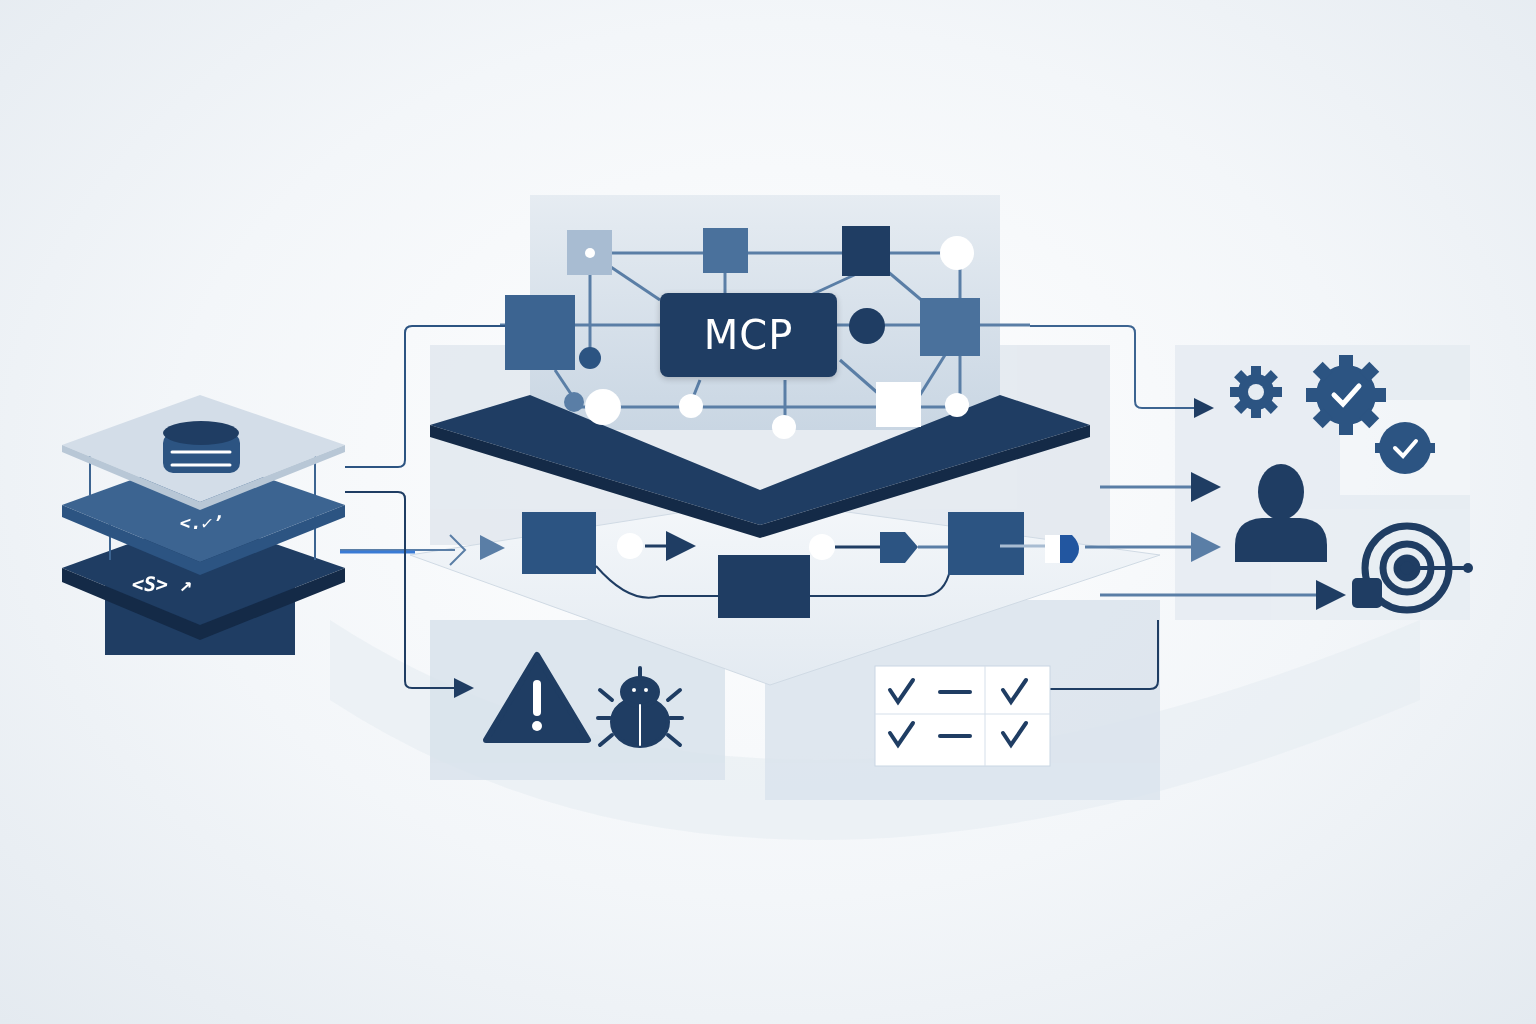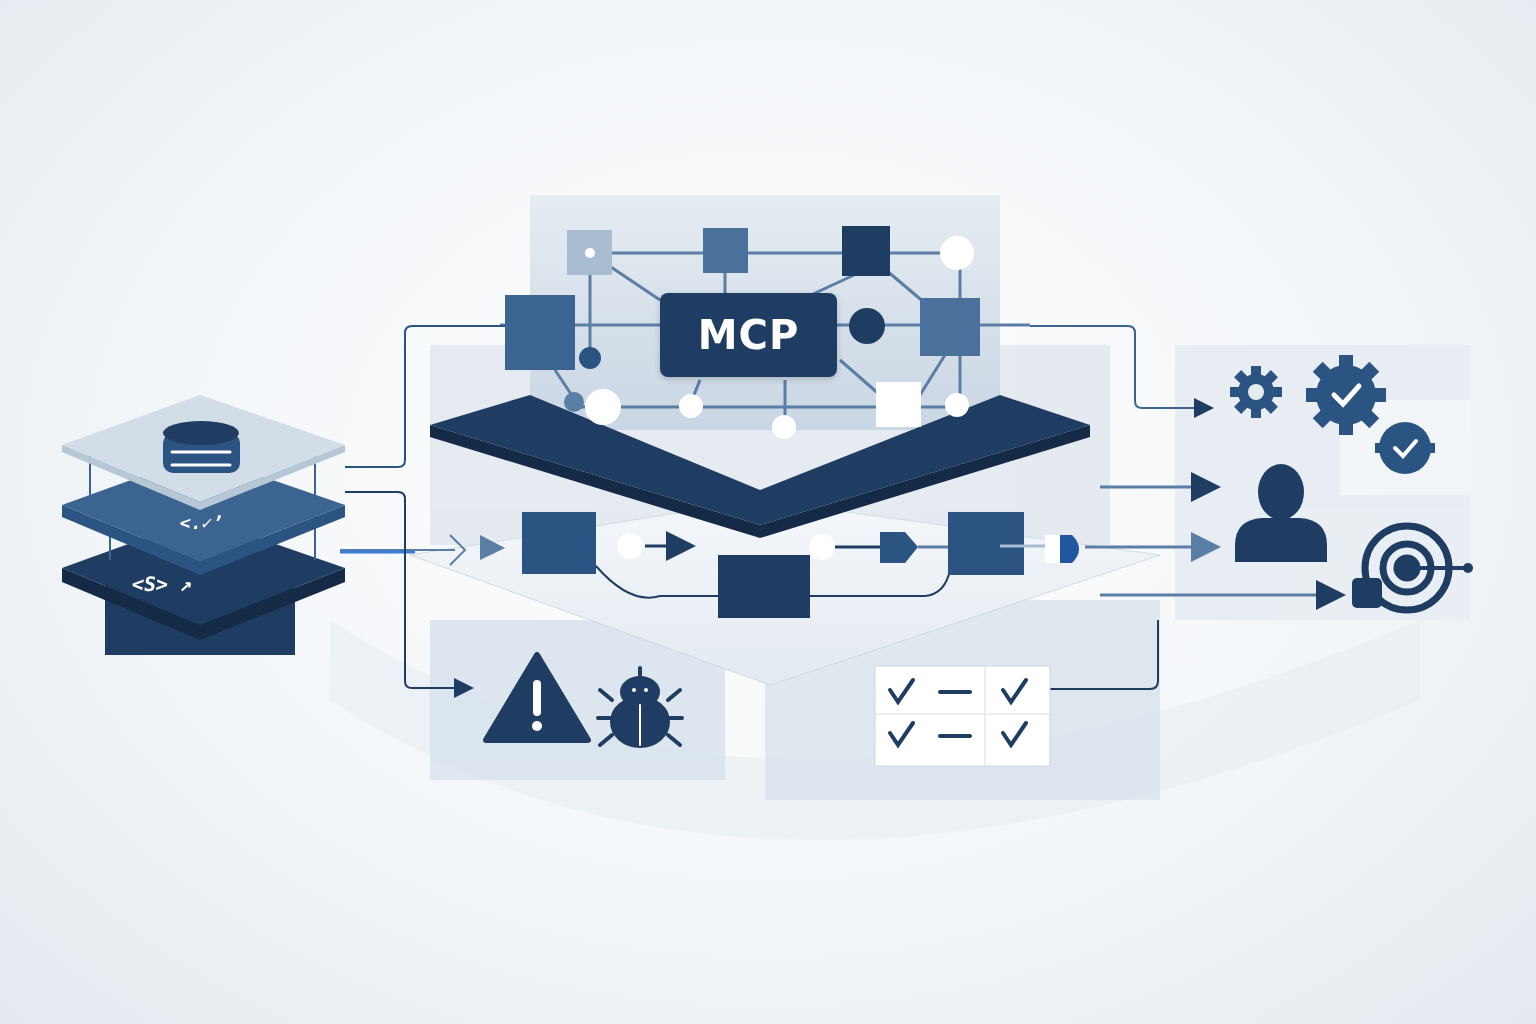--- a/index.html
+++ b/index.html
@@ -2,21 +2,21 @@
 <html><head>
 <meta charset="utf-8">
 <style>
   html,body{margin:0;padding:0;}
   body{width:1536px;height:1024px;overflow:hidden;position:relative;
     background:radial-gradient(ellipse at 50% 45%, #ffffff 0%, #f3f6f9 55%, #e4eaf0 100%);
     font-family:"Liberation Sans", sans-serif;}
   svg.canvas{position:absolute;left:0;top:0;}
   .mcp-label{position:absolute;left:660px;top:293px;width:177px;height:84px;
     display:flex;align-items:center;justify-content:center;color:#ffffff;
-    font-family:"DejaVu Sans", sans-serif;font-size:40px;font-weight:bold;letter-spacing:1px;
+    font-family:"DejaVu Sans", sans-serif;font-size:40px;font-weight:normal;letter-spacing:1px;
     background:#1f3d63;border-radius:8px;box-shadow:0 2px 6px rgba(0,0,0,0.2);}
   .code-top{position:absolute;left:180px;top:512px;color:#ffffff;font-family:"DejaVu Sans Mono", monospace;font-size:18px;font-weight:bold;transform:skewX(-8deg);}
   .code-bottom{position:absolute;left:132px;top:572px;color:#ffffff;font-family:"DejaVu Sans Mono", monospace;font-size:20px;font-weight:bold;transform:skewX(-8deg);}
 </style>
 </head>
 <body>
 
 <svg class="canvas" width="1536" height="1024" viewBox="0 0 1536 1024">
   <defs>
     <marker id="arrow" markerWidth="10" markerHeight="10" refX="8" refY="5" orient="auto">

